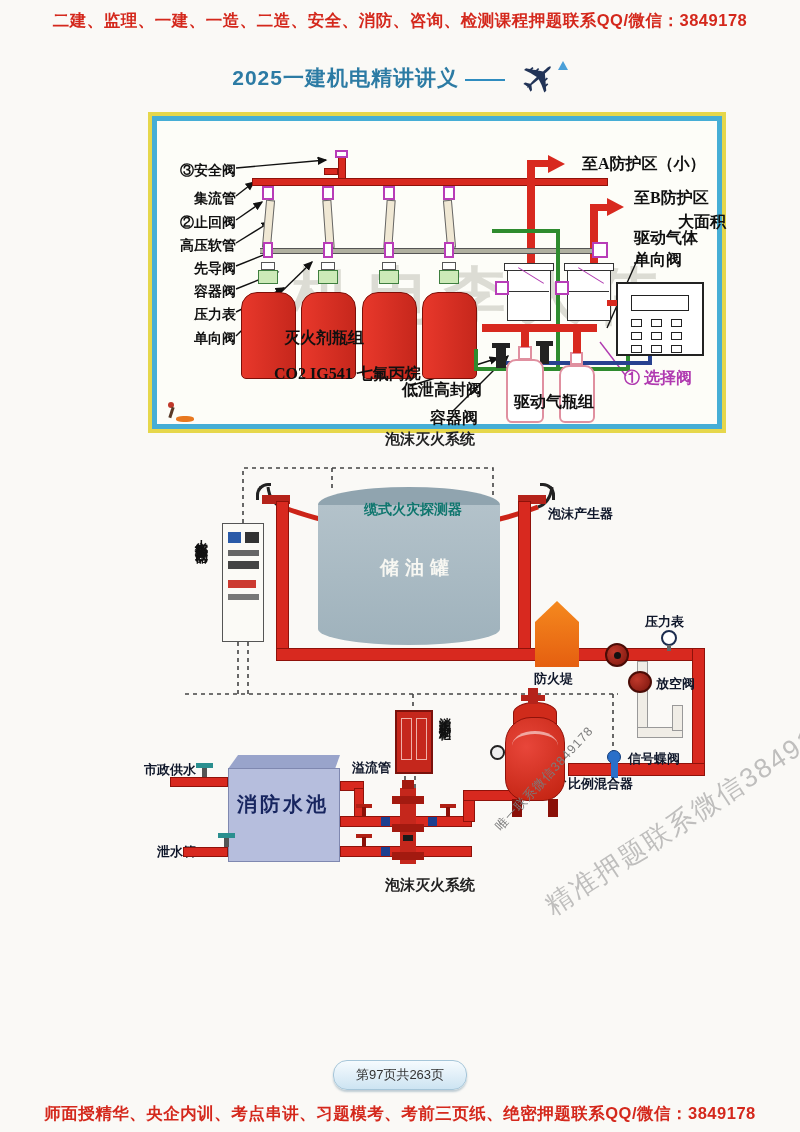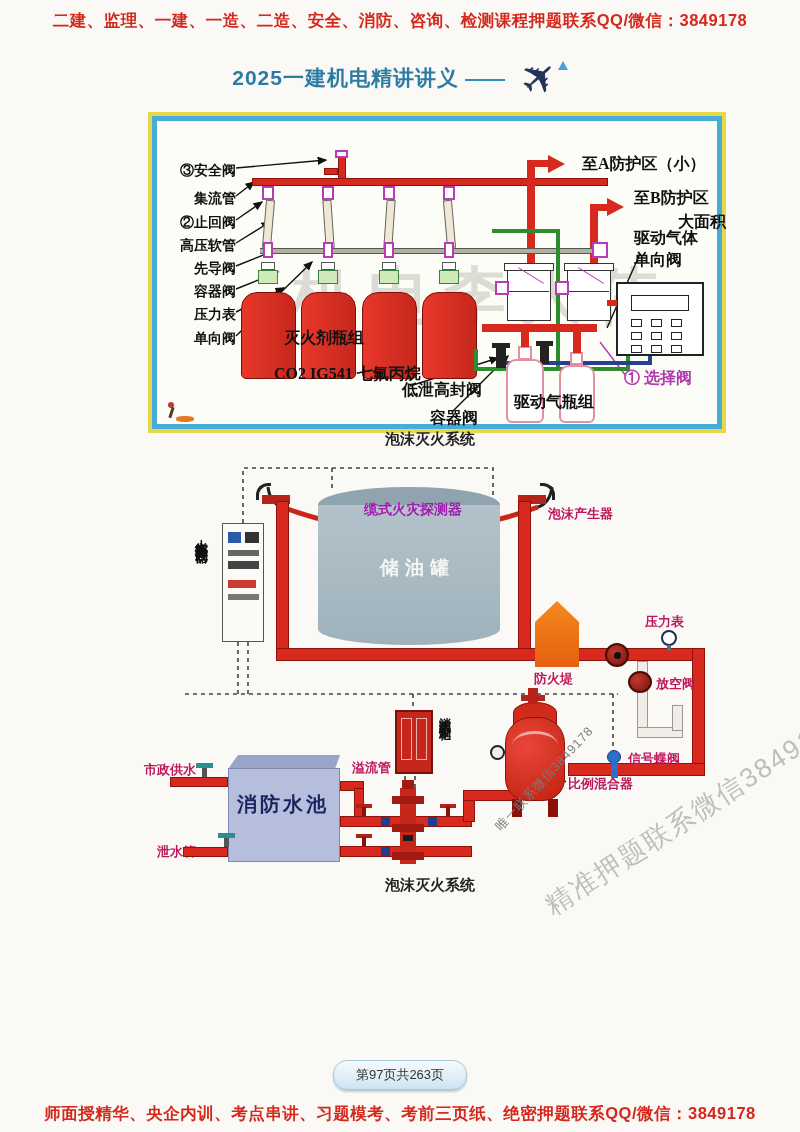--- a/index.html
+++ b/index.html
@@ -12,21 +12,21 @@
   .t2{font-size:30px;font-weight:bold;color:#2f8cbf;letter-spacing:2px;}
   .t3{font-size:20px;font-weight:bold;color:#2f8cbf;}
   .t4{font-size:20px;font-weight:bold;color:#2c81ad;letter-spacing:2px;}
   .plane{font-size:44px;color:#223457;transform:rotate(-42deg);line-height:1;margin-left:10px;}
   .spark{width:0;height:0;border-style:solid;}
   
   #d1{left:148px;top:112px;width:570px;height:313px;background:#fdfdf8;
       border:4px solid #e6d74b;box-shadow:inset 0 0 0 5px #46aed6;}
   .d1l{position:absolute;left:6px;width:78px;text-align:right;
        font:bold 14px "Liberation Serif",serif;color:#111;white-space:nowrap;}
-  .lbl{position:absolute;font:bold 13px "Liberation Serif",serif;color:#be185d;white-space:nowrap;}
+  .lbl{position:absolute;font:bold 13px "Liberation Serif",serif;color:#0f172a;white-space:nowrap;}
   .lbl16{position:absolute;font:bold 16px "Liberation Serif",serif;color:#101010;white-space:nowrap;}
   .pr{background:#d8291f;}
   .prb{background:#d8291f;border:1px solid #8f120a;box-sizing:border-box;}
   .pg{background:#2e8b2e;}
   .pb{background:#27418f;}
   .bottle{background:linear-gradient(90deg,#e8382b,#c6271c);border:1px solid #7d0f08;
           border-radius:16px 16px 5px 5px;box-sizing:border-box;}
   .diam{background:#fff;border:2px solid #b83cb8;box-sizing:border-box;}
   .hose{background:#f0e8d4;border:1px solid #666;box-sizing:border-box;}
   .grnv{background:#cdeab8;border:1px solid #3f7f3f;box-sizing:border-box;}
@@ -243,21 +243,21 @@
     <div class="abs" style="left:5px;top:8px;width:13px;height:11px;background:#2a5aa8;"></div>
     <div class="abs" style="left:22px;top:8px;width:14px;height:11px;background:#333;"></div>
     <div class="abs" style="left:5px;top:26px;width:31px;height:6px;background:#666;"></div>
     <div class="abs" style="left:5px;top:37px;width:31px;height:8px;background:#444;"></div>
     <div class="abs" style="left:5px;top:56px;width:28px;height:8px;background:#cc3a30;"></div>
     <div class="abs" style="left:5px;top:70px;width:31px;height:6px;background:#777;"></div>
   </div>
 
   <div class="abs" style="left:178px;top:32px;width:182px;height:36px;background:#90a4af;border-radius:50%;"></div>
   <div class="abs" style="left:178px;top:50px;width:182px;height:140px;background:linear-gradient(180deg,#b3c2ca,#9fb2bc);border-radius:0 0 50% 50%/0 0 16px 16px;"></div>
-  <div class="lbl" style="left:224px;top:46px;font-size:14px;color:#a21caf;z-index:3;">缆式火灾探测器</div>
+  <div class="lbl" style="left:224px;top:46px;font-size:14px;color:#0f766e;z-index:3;">缆式火灾探测器</div>
   <div class="abs" style="left:240px;top:100px;font:bold 19px 'Liberation Serif',serif;color:#f7f7f2;letter-spacing:6px;z-index:3;">储油罐</div>
 
   <div class="abs dkred" style="left:122px;top:40px;width:28px;height:9px;"></div>
   <div class="abs" style="left:116px;top:28px;width:12px;height:14px;border-left:3px solid #222;border-top:3px solid #222;border-radius:12px 0 0 0;"></div>
   <div class="abs dkred" style="left:378px;top:40px;width:28px;height:9px;"></div>
   <div class="abs" style="left:400px;top:28px;width:12px;height:14px;border-right:3px solid #222;border-top:3px solid #222;border-radius:0 12px 0 0;"></div>
   <div class="lbl" style="left:408px;top:50px;">泡沫产生器</div>
   <div class="abs prb" style="left:136px;top:46px;width:13px;height:152px;"></div>
   <div class="abs prb" style="left:378px;top:46px;width:13px;height:152px;"></div>
 

